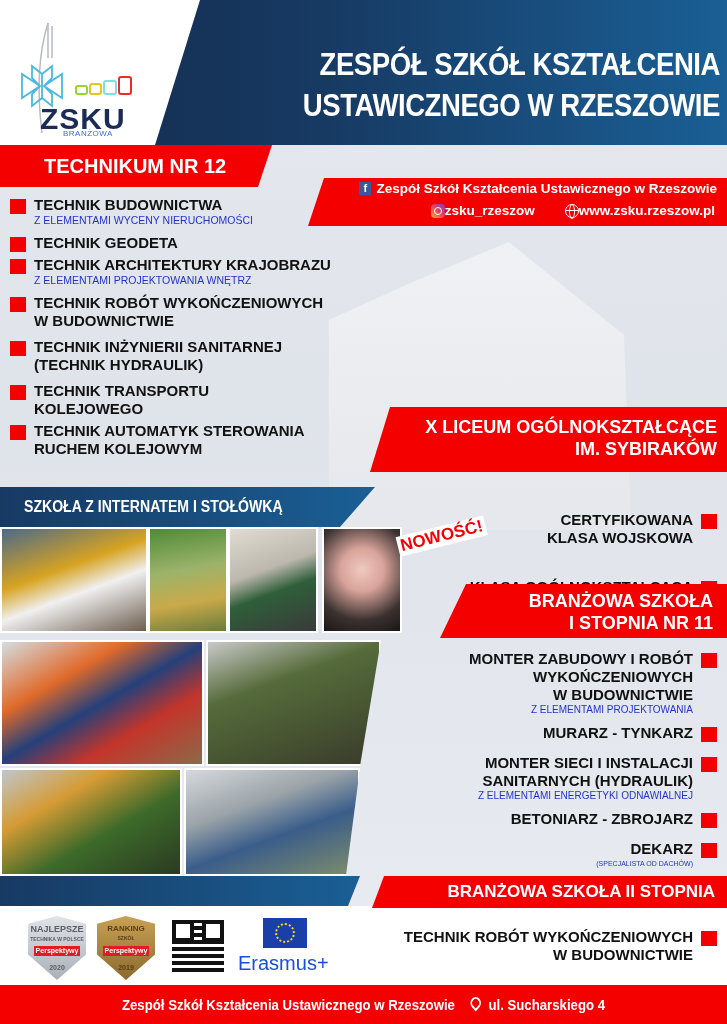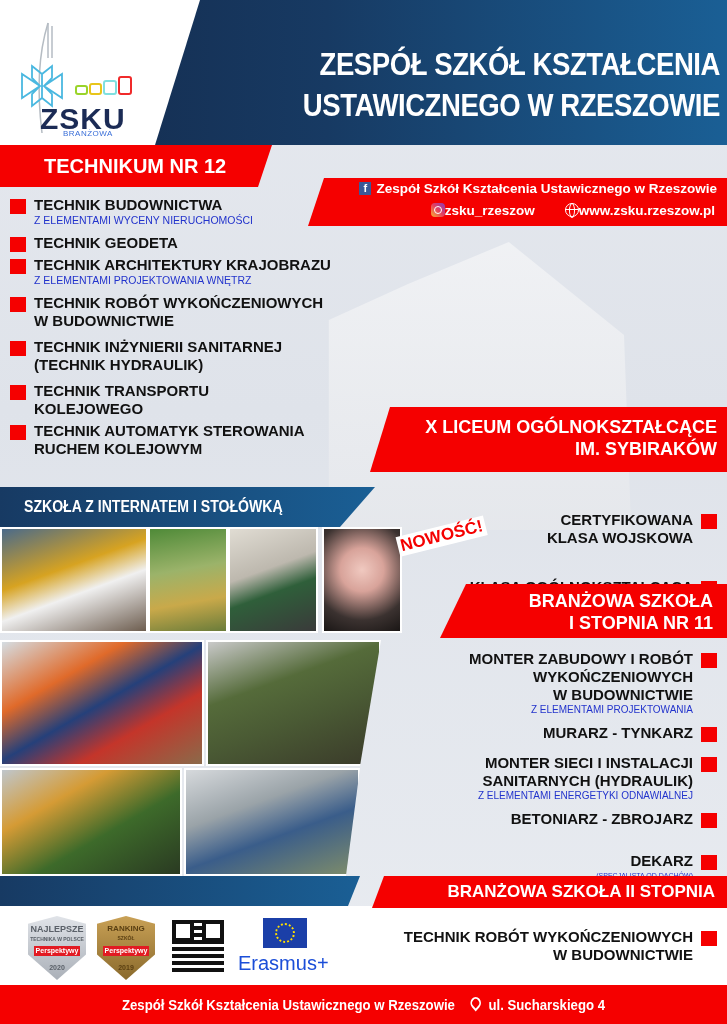--- a/index.html
+++ b/index.html
@@ -19,21 +19,21 @@
   .logo-zsku { position: absolute; left: 40px; top: 102px; font-size: 30px; font-weight: bold; color: #1b2b55; letter-spacing: 1px; }
   .logo-city { position: absolute; left: 63px; top: 129px; font-size: 8px; color: #3a6fd8; letter-spacing: 0.5px; }
 
   
   .red-bar { position: absolute; background: #f50000; color: #fff; font-weight: bold; }
   .tech-bar { left: 0; top: 145px; width: 272px; height: 42px;
     clip-path: polygon(0 0, 272px 0, 258px 42px, 0 42px); font-size: 20px; line-height: 42px; padding-left: 44px; }
   .social-bar { left: 308px; top: 178px; width: 419px; height: 48px;
     clip-path: polygon(16px 0, 419px 0, 419px 48px, 0 48px); }
   .social-row1 { position: absolute; right: 10px; top: 3px; font-size: 13.5px; white-space: nowrap; display: flex; align-items: center; gap: 5px; }
-  .social-row2 { position: absolute; right: 12px; top: 25px; font-size: 13.5px; white-space: nowrap; display: flex; align-items: flex-start; }
+  .social-row2 { position: absolute; right: 12px; top: 25px; font-size: 13.5px; white-space: nowrap; display: flex; align-items: flex-end; }
   .fb-icon { display: inline-block; width: 12px; height: 13px; background: #3b5998; color: #fff; font-size: 11px; line-height: 13px; text-align: center; font-weight: bold; }
   .ig-icon { display: inline-block; width: 14px; height: 14px; border-radius: 4px;
     background: linear-gradient(45deg, #f9b233, #e4405f, #8a3ab9); position: relative; }
   .ig-icon::after { content: ""; position: absolute; left: 3px; top: 3px; width: 6px; height: 6px; border: 1.5px solid #fff; border-radius: 50%; }
   .globe-icon { display: inline-block; width: 14px; height: 14px; border: 1.5px solid #fff; border-radius: 50%; position: relative; margin-left: 30px; }
   .globe-icon::before { content: ""; position: absolute; left: 3px; top: -1px; width: 4px; height: 13px; border: 1px solid #fff; border-radius: 50%; }
   .globe-icon::after { content: ""; position: absolute; left: -1px; top: 5px; width: 13px; height: 1px; background: #fff; }
 
   
   .building { position: absolute; left: 300px; top: 230px; width: 360px; height: 300px;
@@ -246,21 +246,21 @@
     <div class="item" style="margin-bottom:12px">
       <span class="sq"></span>
       <div class="main">MURARZ - TYNKARZ</div>
     </div>
     <div class="item">
       <span class="sq"></span>
       <div class="main">MONTER SIECI I INSTALACJI</div>
       <div class="main">SANITARNYCH (HYDRAULIK)</div>
       <div class="sub">Z ELEMENTAMI ENERGETYKI ODNAWIALNEJ</div>
     </div>
-    <div class="item" style="margin-bottom:24px">
+    <div class="item" style="margin-bottom:12px">
       <span class="sq"></span>
       <div class="main">BETONIARZ - ZBROJARZ</div>
     </div>
     <div class="item">
       <span class="sq"></span>
       <div class="main">DEKARZ</div>
       <div class="sub tiny-sub">(SPECJALISTA OD DACHÓW)</div>
     </div>
   </div>
 

